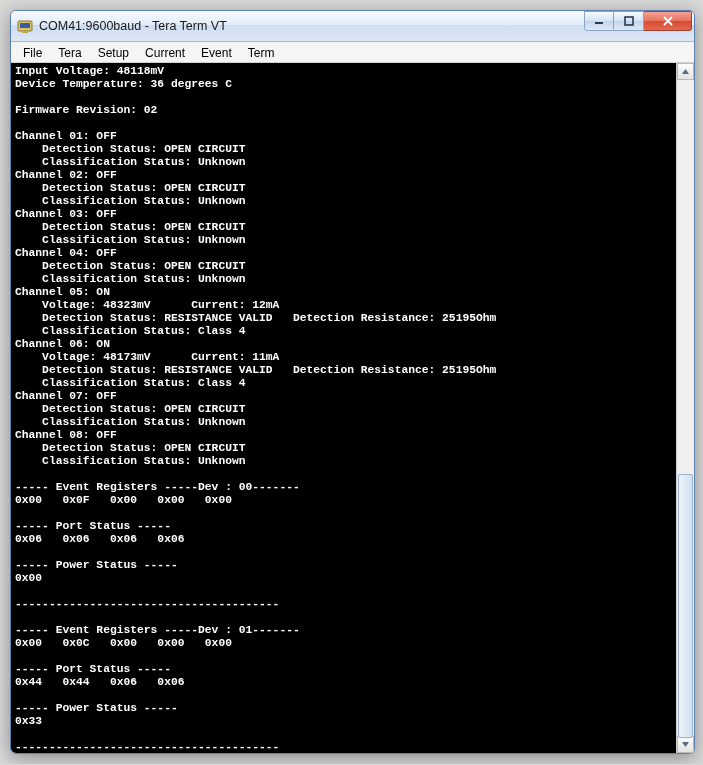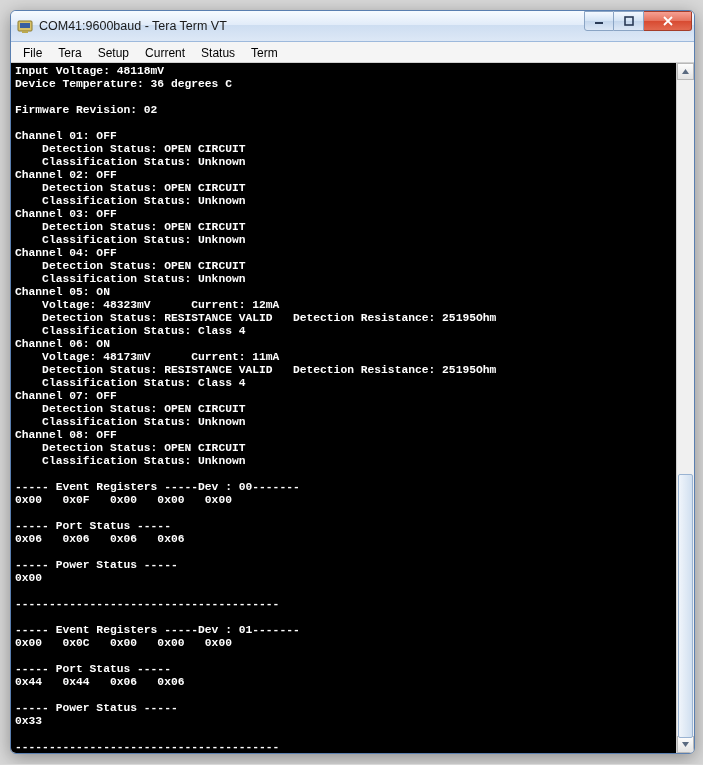--- a/index.html
+++ b/index.html
@@ -155,21 +155,21 @@
           </svg>
       </div>
     </div>
   </div>
 
   <div class="menubar">
     <span class="menu-item">File</span>
     <span class="menu-item">Tera</span>
     <span class="menu-item">Setup</span>
     <span class="menu-item">Current</span>
-    <span class="menu-item">Status</span>
+    <span class="menu-item">Event</span>
     <span class="menu-item">Term</span>
   </div>
 
   <div class="terminal-wrap">
     <div class="terminal" id="term">Input Voltage: 48118mV
 Device Temperature: 36 degrees C
 
 Firmware Revision: 02
 
 Channel 01: OFF

